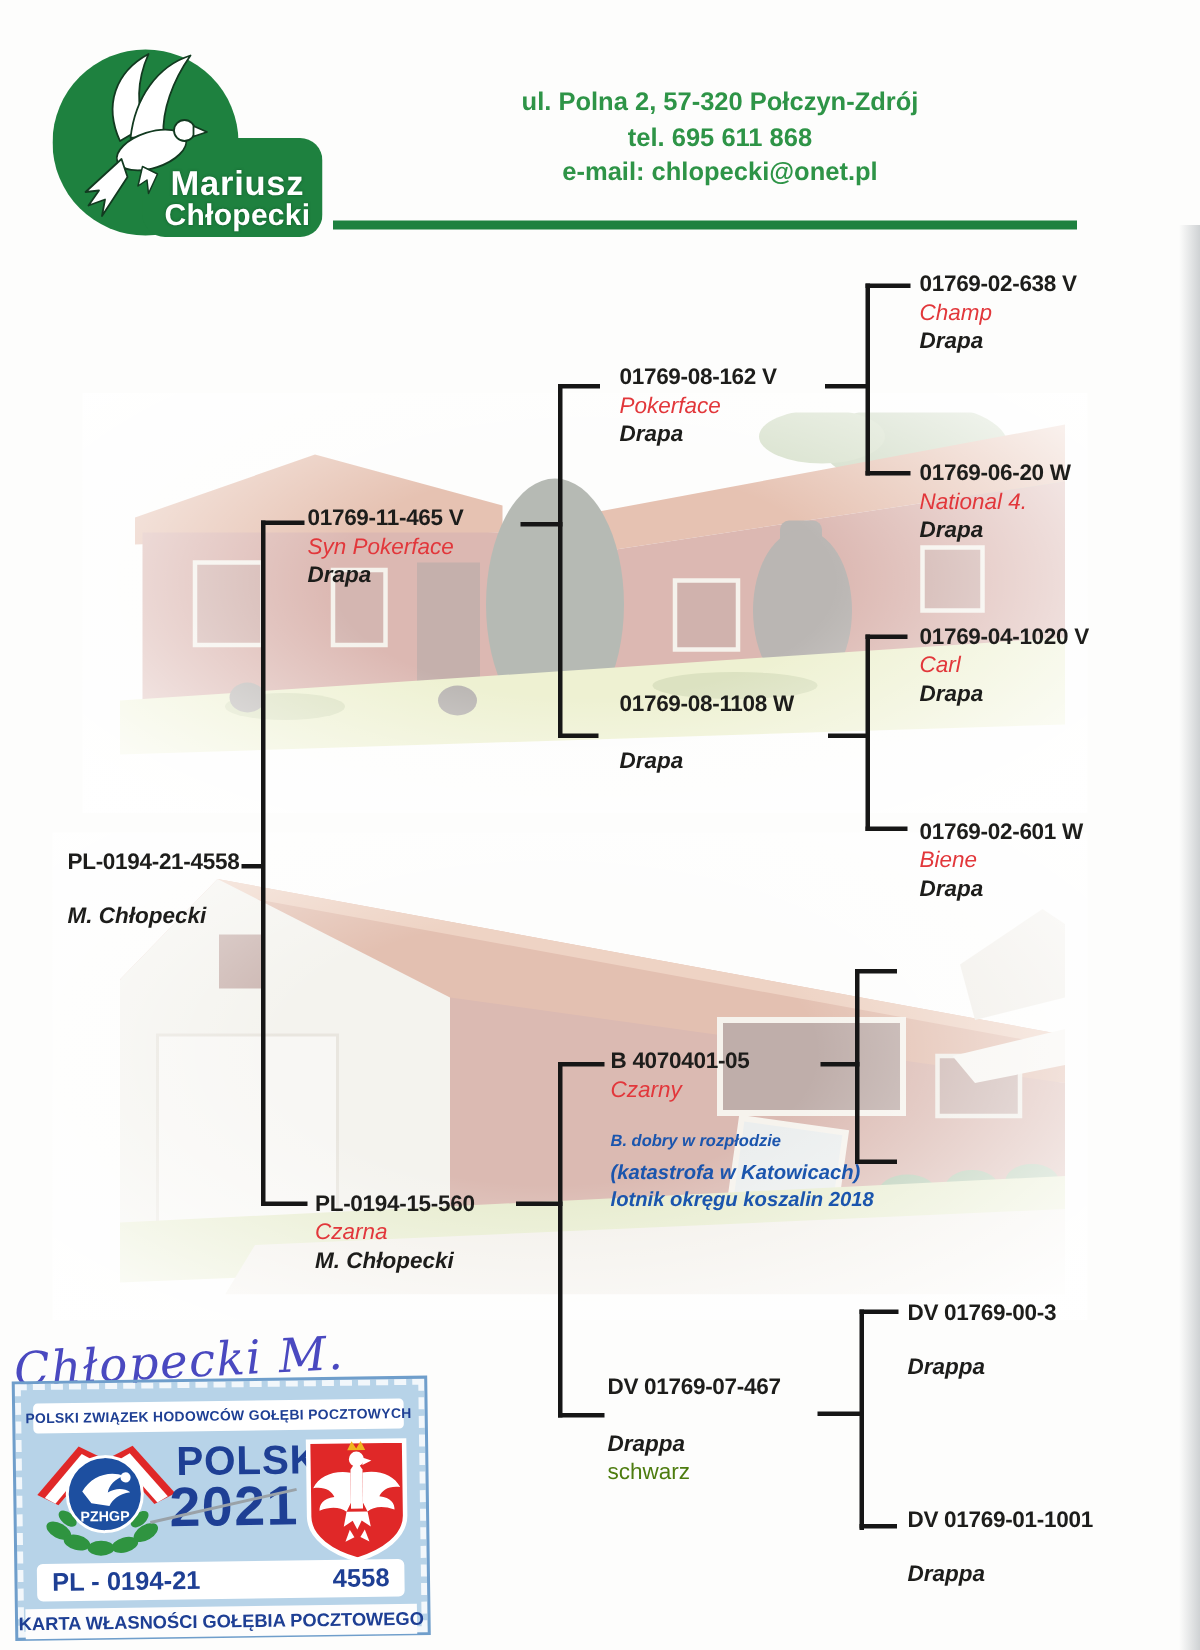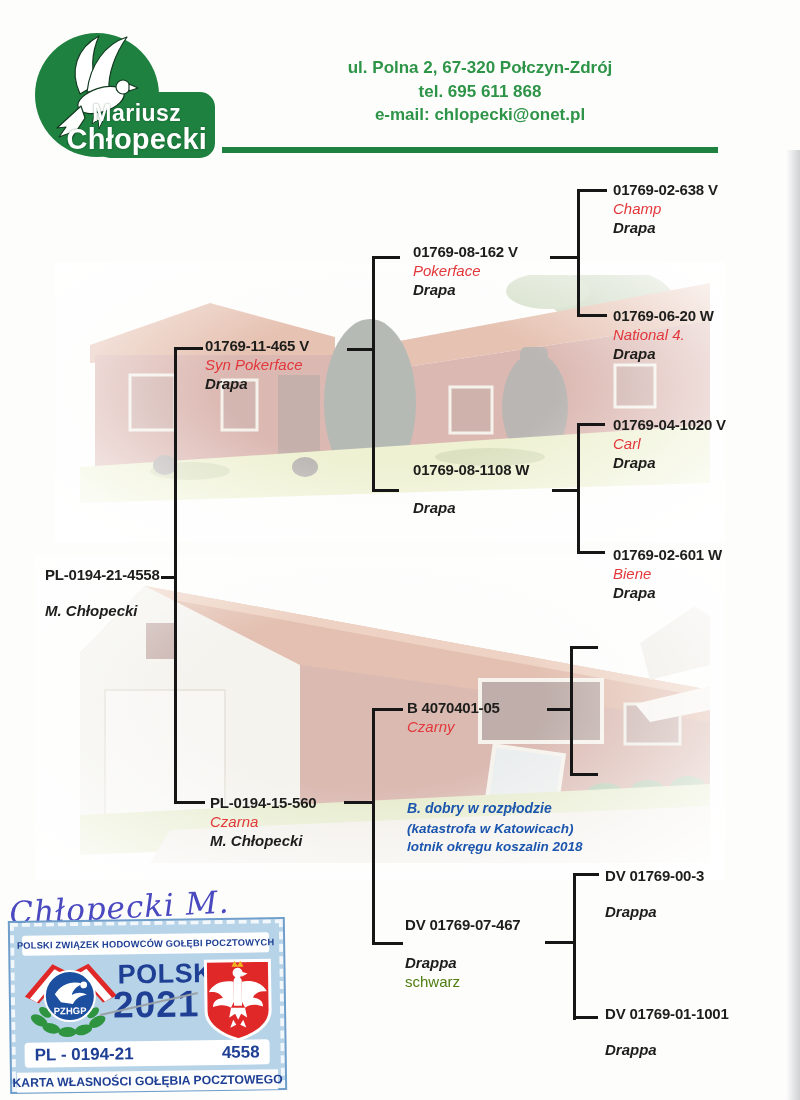--- a/index.html
+++ b/index.html
@@ -4,39 +4,39 @@
 <style>
   html,body{margin:0;padding:0;background:#e9e9e9;}
   #page{position:relative;width:800px;height:1100px;background:#fdfdfc;overflow:hidden;
         font-family:"Liberation Sans",sans-serif;color:#1d1d1b;}
 
   
   .logo-blob{position:absolute;left:35px;top:32px;width:180px;height:128px;}
   .logo-text{position:absolute;right:8px;bottom:6px;text-align:center;color:#fff;
              font-weight:700;line-height:1.0;text-shadow:0 0 2px rgba(0,60,25,.55);}
   .logo-text .l1{font-size:23px;letter-spacing:.5px;}
-  .logo-text .l2{font-size:29px;letter-spacing:.2px;}
+  .logo-text .l2{font-size:20px;letter-spacing:.2px;}
   .addr{position:absolute;left:240px;top:56px;width:480px;text-align:center;
         color:#2e9447;font-weight:700;font-size:17px;line-height:23.5px;}
   .green-rule{position:absolute;left:222px;top:147px;width:496px;height:6px;background:#1e813f;}
 
   
   .entry{position:absolute;white-space:nowrap;}
   .ring{font-weight:700;font-size:15px;line-height:19px;letter-spacing:-.2px;color:#1d1d1b;}
   .pname{font-size:15px;line-height:19px;color:#e2373b;font-style:italic;}
   .pname.it{}
   .strain{font-weight:700;font-style:italic;font-size:15px;line-height:19px;color:#1d1d1b;}
   .owner{font-weight:700;font-style:italic;font-size:15px;line-height:19px;color:#1d1d1b;}
   .plain{font-size:15px;line-height:20px;color:#4d7c0f;}
   .spacer{height:17px;}
   .spacer.big{height:19px;}
 
   .notes{position:absolute;left:407px;top:750px;color:#1b55ad;font-style:italic;font-weight:700;
          white-space:nowrap;}
-  .notes .n-big{font-size:14px;line-height:22.5px;margin-top:47px;}
+  .notes .n-big{font-size:11px;line-height:22.5px;}
   .notes .n-sm{font-size:13.5px;line-height:18px;}
 
   
   .ln{position:absolute;background:#161616;}
 
   
   .photo{position:absolute;opacity:.38;}
   .fade{position:absolute;pointer-events:none;}
 
   
@@ -137,21 +137,21 @@
         <path d="M60,79 L57,92 L63,88 L64,97 L70,84 Z" stroke-width="1"></path>
       </g>
     </svg>
     <div class="logo-text">
       <div class="l1">Mariusz</div>
       <div class="l2">Chłopecki</div>
     </div>
   </div>
 
   <div class="addr">
-    <div>ul. Polna 2, 67-320 Połczyn-Zdrój</div>
+    <div>ul. Polna 2, 57-320 Połczyn-Zdrój</div>
     <div>tel. 695 611 868</div>
     <div>e-mail: chlopecki@onet.pl</div>
   </div>
   <div class="green-rule"></div>
 
   <div class="ln" style="left:161px;top:576px;width:15px;height:3px"></div>
   <div class="ln" style="left:174px;top:347px;width:3px;height:457px"></div>
   <div class="ln" style="left:174px;top:347px;width:29px;height:3px"></div>
   <div class="ln" style="left:174px;top:801px;width:31px;height:3px"></div>
 

